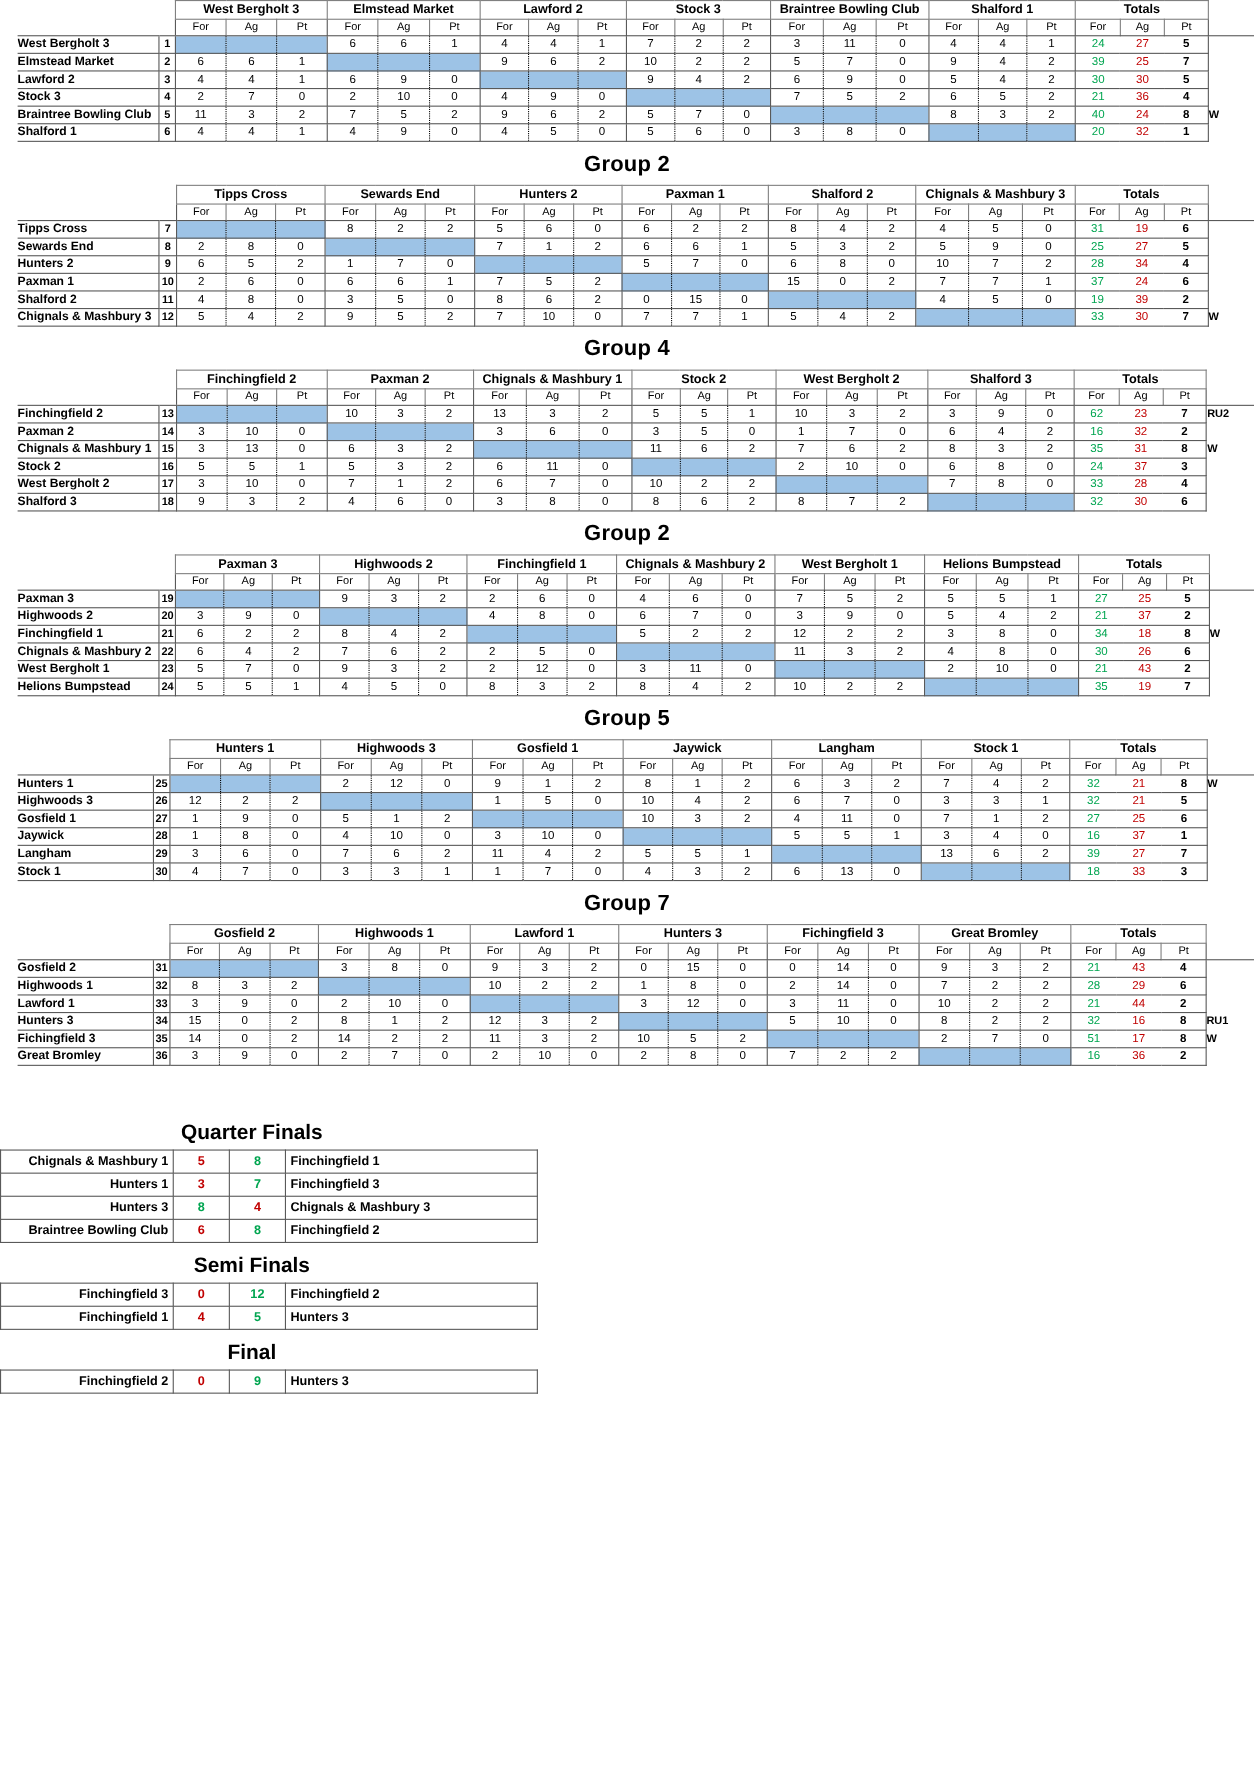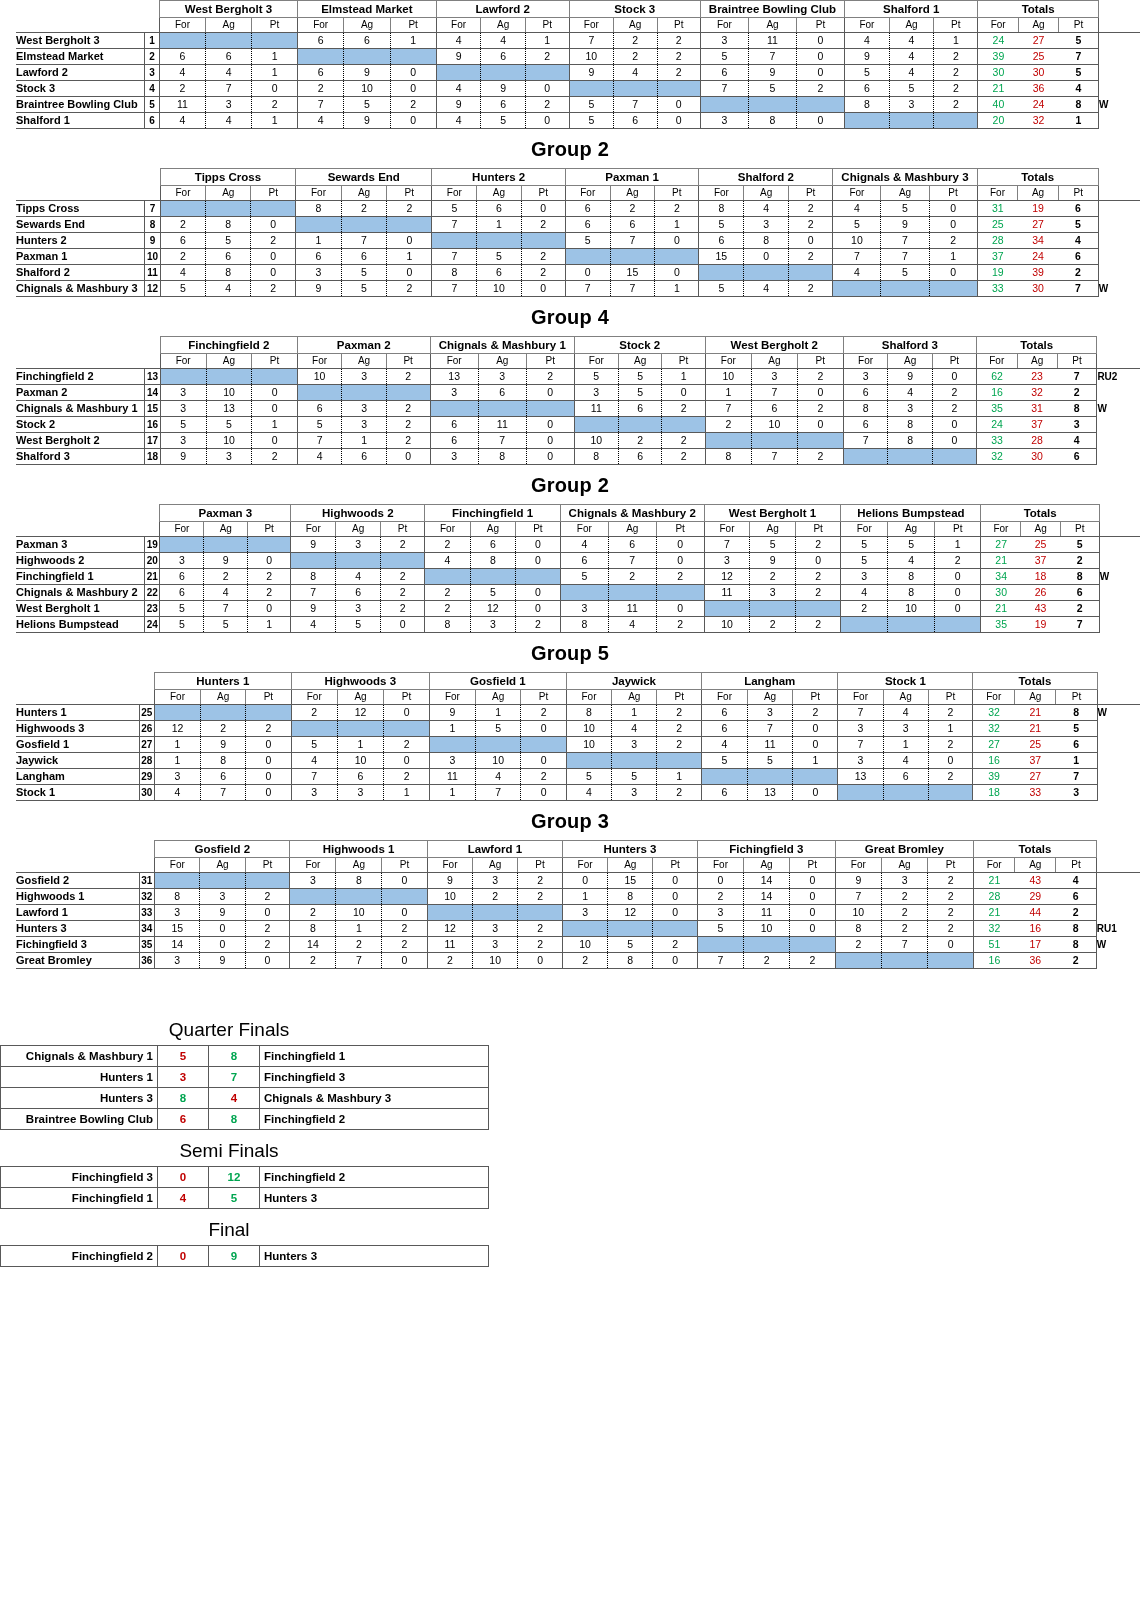--- a/index.html
+++ b/index.html
@@ -121,21 +121,21 @@
     font-size: 10px;
     font-weight: bold;
     padding-left: 6px;
     border: none;
     white-space: nowrap;
   }
 
   
   .ko-title {
     font-size: 19px;
-    font-weight: normal;
+    font-weight: bold;
     text-align: center;
     width: 458px;
     padding: 10px 0 4px 0;
   }
   table.ko {
     border-collapse: collapse;
     table-layout: fixed;
     width: 458px;
     margin: 0;
   }
@@ -1300,21 +1300,21 @@
                 <td class="tot for gs">18</td>
                 <td class="tot ag">33</td>
                 <td class="tot pt">3</td>
                 <td class="flag"></td>
               </tr>
             </tbody>
           </table>
         </div>
       </div>
       <div class="group-block">
-        <div class="group-title">Group 3</div>
+        <div class="group-title">Group 7</div>
         <div class="grid-wrap">
           <table class="grid">
             <colgroup>
               <col class="c-name">
               <col class="c-num">
               <col class="c-cell">
               <col class="c-cell">
               <col class="c-cell">
               <col class="c-cell">
               <col class="c-cell">

